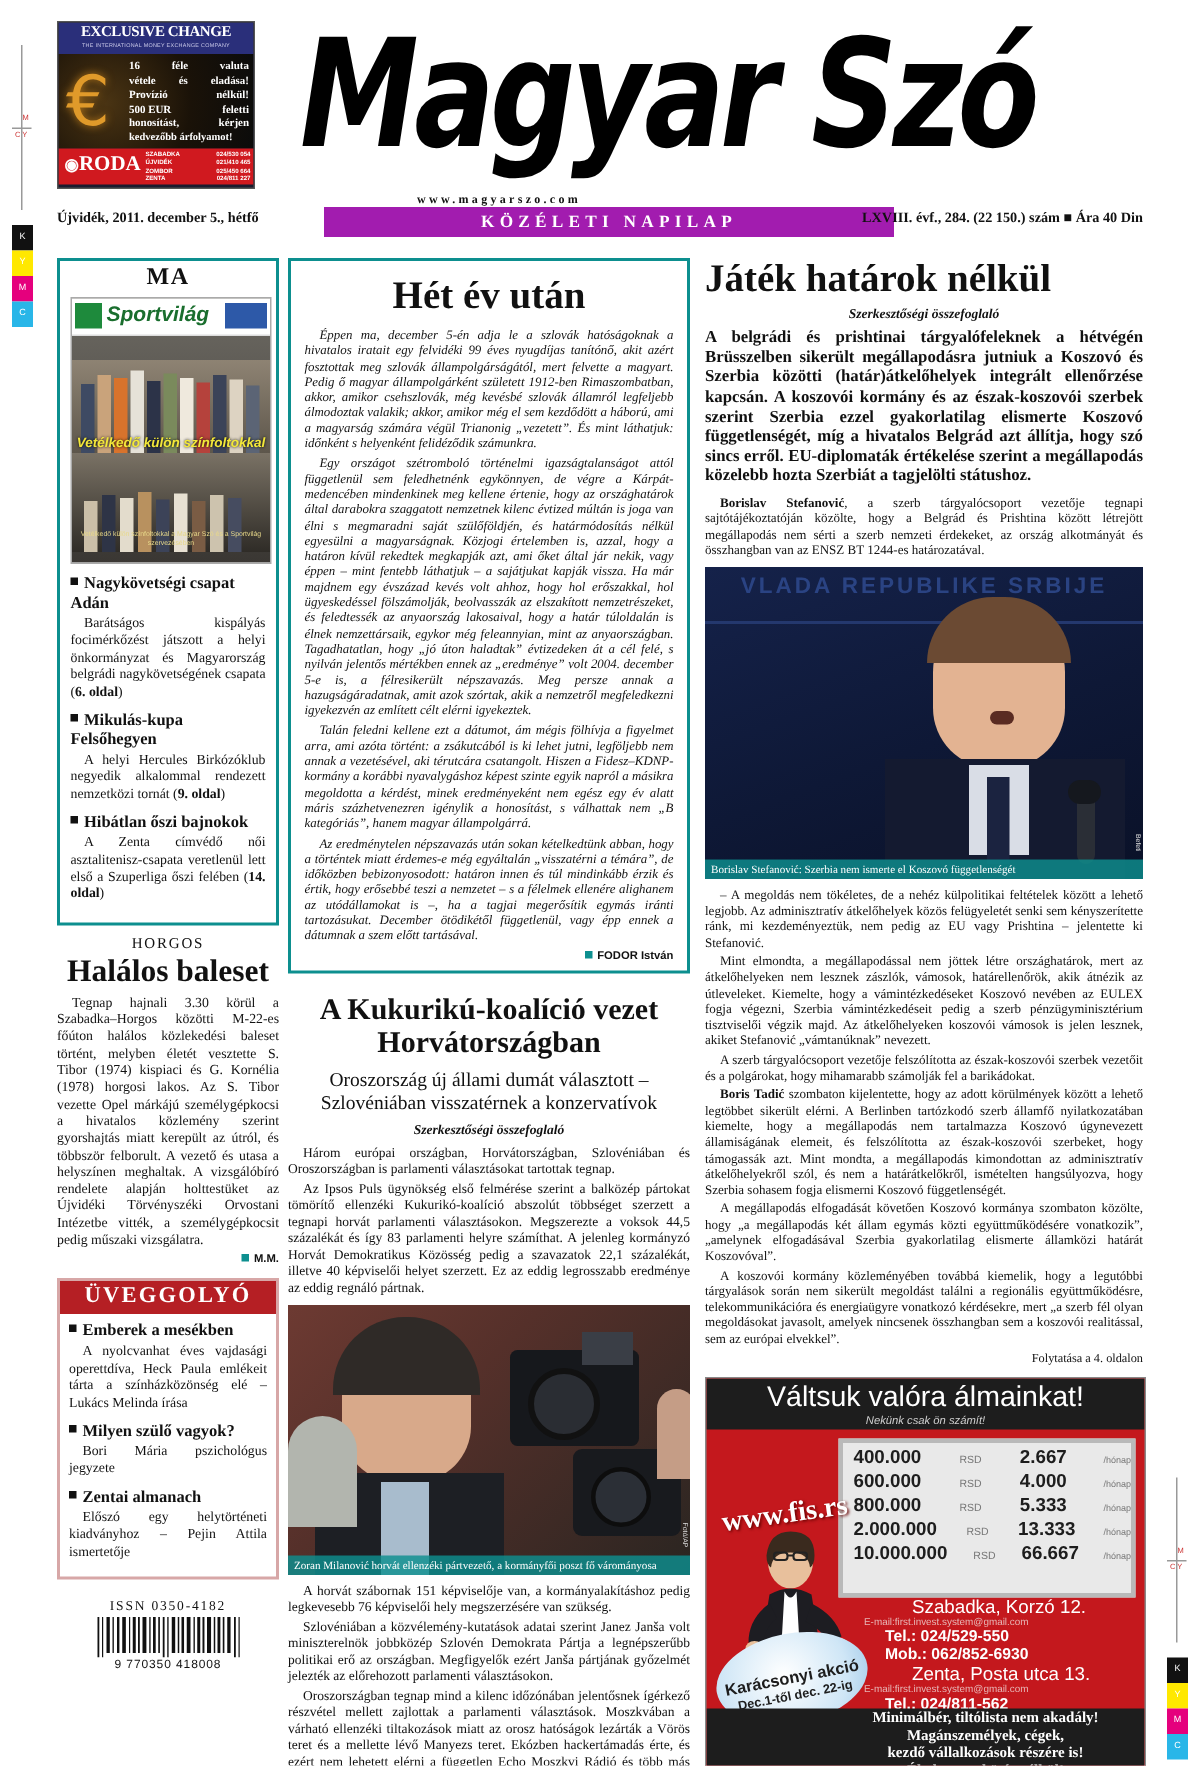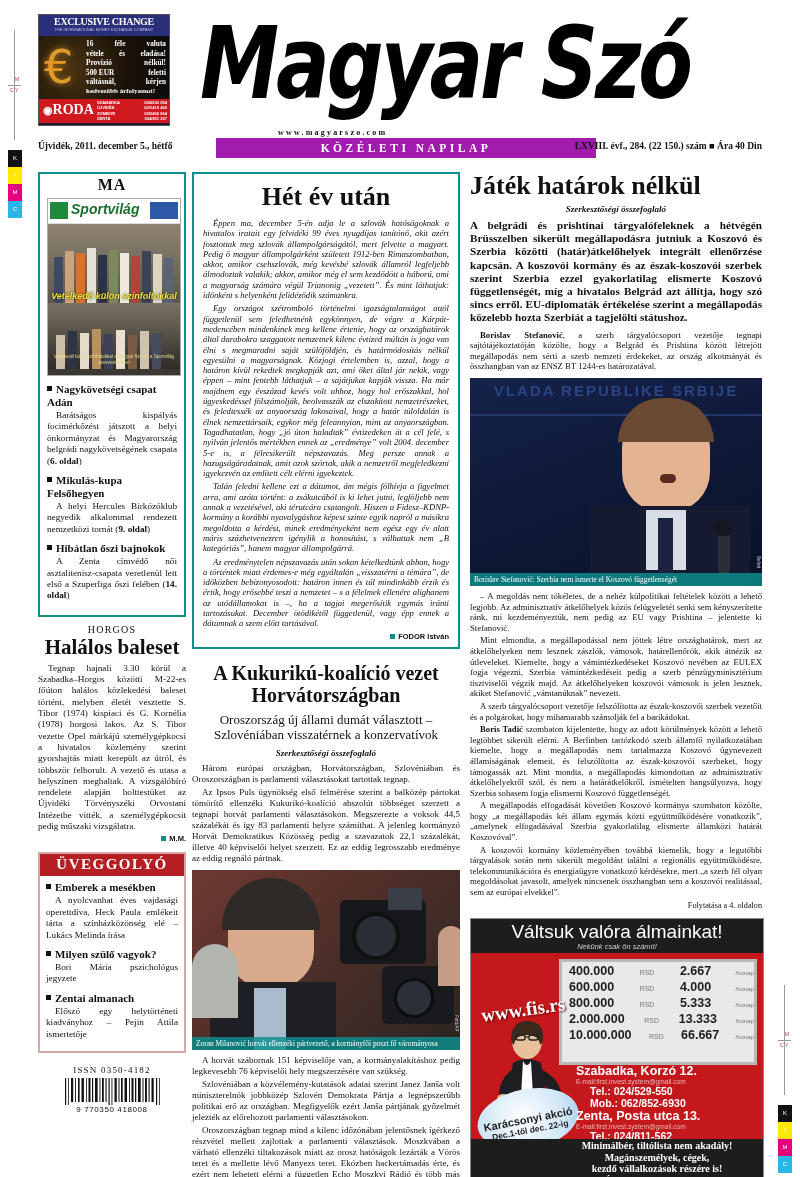--- a/index.html
+++ b/index.html
@@ -117,21 +117,21 @@
     font-size:16px; letter-spacing:1px; padding:2px 0 4px; color:#111;
   }
   .ma-inner { padding:0 7px 6px; }
   .sport-cover { width:132px; height:176px; position:relative; border:1px solid #aaa; overflow:hidden;
     background:linear-gradient(#6d6a63, #3a3733); }
   .sv-head { height:24px; background:#fff; position:relative; border-bottom:1px solid #ddd;}
   .sv-logo-sq { position:absolute; left:2px; top:3px; width:18px; height:17px; background:#1e8a3c; }
   .sv-name { position:absolute; left:23px; top:2px; font-family:"Liberation Sans", sans-serif;
              font-weight:bold; font-style:italic; font-size:14px; color:#1a6e2e; }
   .sv-corner { position:absolute; right:2px; top:3px; width:28px; height:17px; background:#2d59a8; }
-  .sv-photo1 { height:79px; background:linear-gradient(#8e8373, #5d564b); position:relative; }
+  .sv-photo1 { height:62px; background:linear-gradient(#8e8373, #5d564b); position:relative;margin-top:16px; }
   .sv-band { position:absolute; left:0; right:0; bottom:2px; text-align:center;
              font-family:"Liberation Sans", sans-serif; font-style:italic; font-weight:bold;
              font-size:9px; color:#f3e83a; text-shadow:0 0 2px #000; }
   .sv-photo2 { height:66px; background:linear-gradient(#7a7265, #2f2c27); position:relative;}
   .sv-cap { position:absolute; left:4px; right:4px; bottom:3px; text-align:center;
             font-family:"Liberation Sans", sans-serif; font-size:4.6px; color:#e8d98a; line-height:6px;}
   .ppl { position:absolute; bottom:0; width:9px; background:#cfc6b4; }
 
   .brief { margin-top:7px; }
   .brief h3 {
@@ -228,21 +228,21 @@
   }
   .fis .row { display:flex; align-items:baseline; justify-content:space-between; margin:2px 0 0 7px; }
   .fis .amt { font-family:"Liberation Sans", sans-serif; font-weight:bold; font-size:12.5px; color:#1d1d1d; }
   .fis .cur { font-family:"Liberation Sans", sans-serif; font-size:7px; color:#777; margin:0 3px; }
   .fis .mon { font-family:"Liberation Sans", sans-serif; font-weight:bold; font-size:12.5px; color:#1d1d1d; }
   .fis .per { font-family:"Liberation Sans", sans-serif; font-size:6px; color:#777; margin-left:2px; }
   .fis .www { position:absolute; left:10px; top:80px; color:#fff; font-family:"Liberation Serif", serif;
     font-weight:bold; font-size:19px; transform:rotate(-8deg); text-shadow:1px 1px 2px #600; }
   .fis .contact { position:absolute; left:105px; top:145px; color:#fff;
     font-family:"Liberation Sans", sans-serif; }
-  .fis .contact .big { font-size:12.5px; font-weight:bold; }
+  .fis .contact .big { font-size:12.5px; font-weight:normal;margin-left:32px; }
   .fis .contact .mail { font-size:6.6px; color:#e7b5b5; }
   .fis .contact .tel { font-size:10.5px; font-weight:bold; margin-left:14px; }
   .fis .lady { position:absolute; left:12px; top:100px; width:86px; height:120px; }
   .fis .snowball { position:absolute; left:6px; bottom:42px; width:102px; height:60px;
     background:radial-gradient(circle at 45% 45%, #ffffff 0%, #cfe6f6 65%, #9fc8e8 100%);
     border-radius:50%; transform:rotate(-11deg); }
   .fis .snowtxt { position:absolute; left:10px; bottom:56px; width:96px; transform:rotate(-11deg);
     text-align:center; font-family:"Liberation Sans", sans-serif; font-weight:bold; color:#1d1d1d; }
   .fis .snowtxt .s1 { font-size:11px; display:block; }
   .fis .snowtxt .s2 { font-size:8.5px; display:block; }
@@ -299,21 +299,21 @@
             </div>
           <div class="ln">
               <span>Provízió</span>
               <span>nélkül!</span>
             </div>
           <div class="ln">
               <span>500 EUR</span>
               <span>feletti</span>
             </div>
           <div class="ln">
-              <span>váltásnál,</span>
+              <span>honosítást,</span>
               <span>kérjen</span>
             </div>
           <div class="ln">
               <span style="font-size:7px;">kedvezőbb árfolyamot!</span>
             </div>
         </div>
       </div>
       <div class="excl-bot">
         <div class="roda"><span class="mark">◉</span><span>RODA</span></div>
         <div class="phones">

